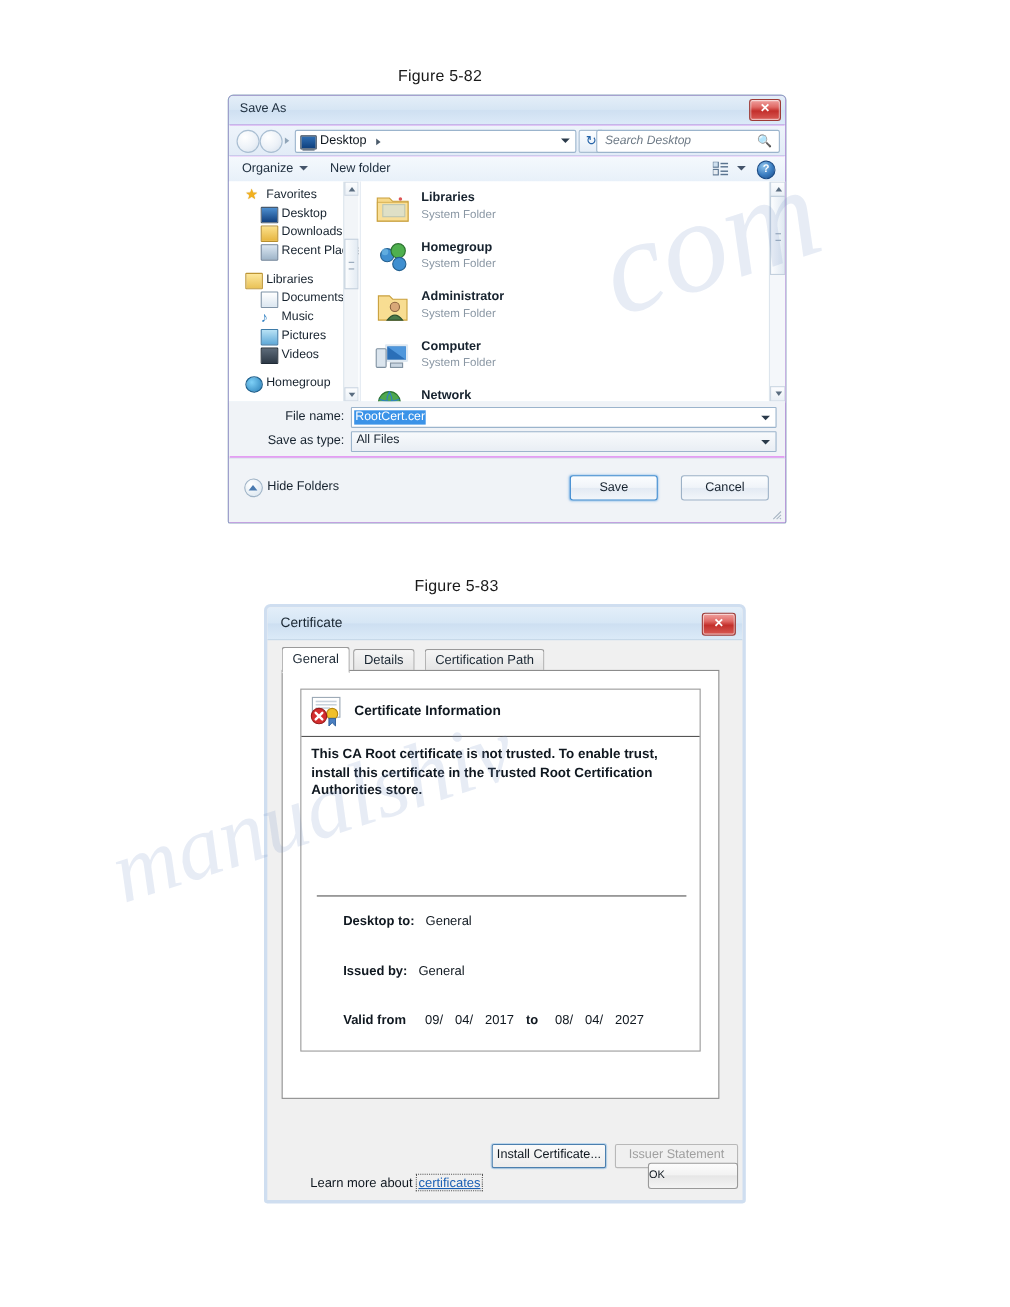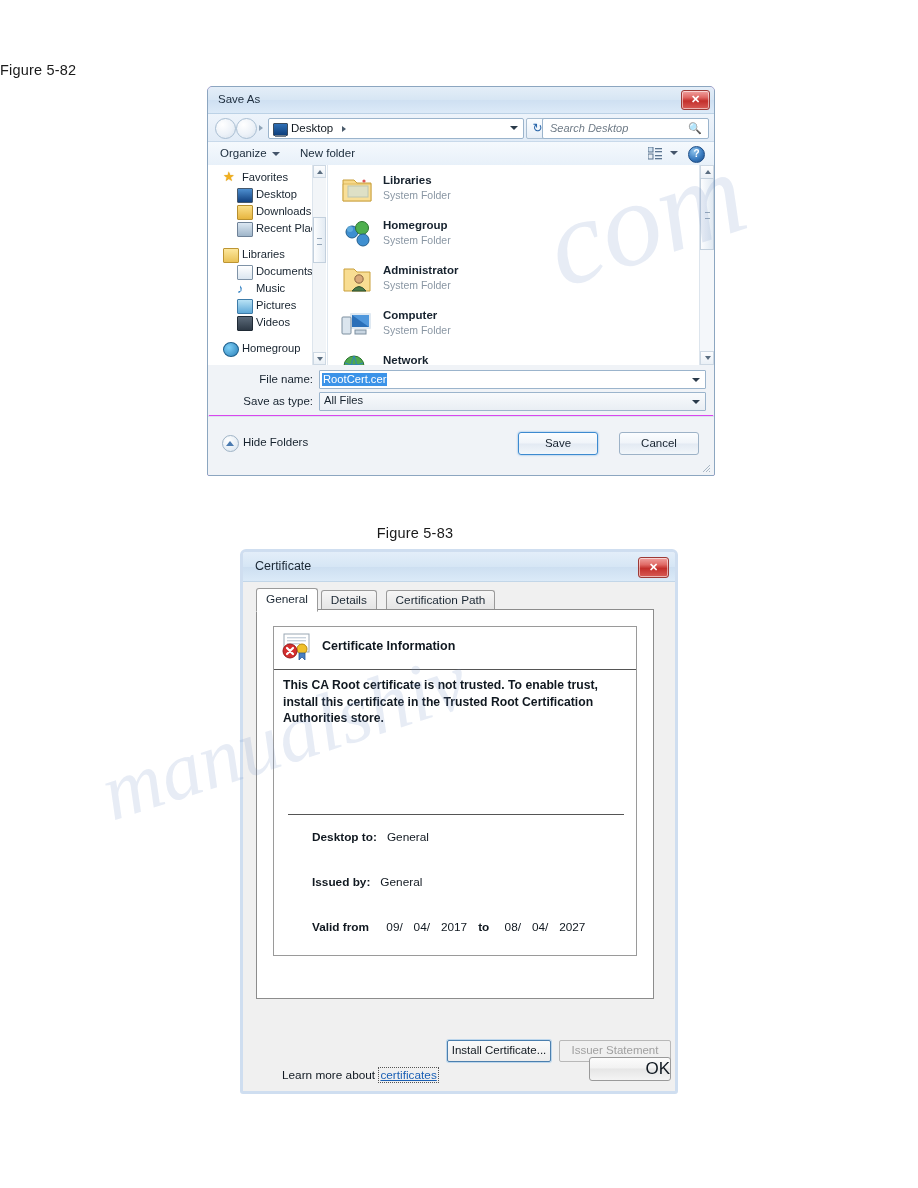--- a/index.html
+++ b/index.html
@@ -17,21 +17,21 @@
   }
 
   
   .fig-caption {
     position: absolute;
     font-family: "Liberation Sans", sans-serif;
     font-size: 14.5px;
     color: #1a1a1a;
     letter-spacing: .2px;
   }
-  #fig-82-caption { left: 0; top: 62px; width: 800px; text-align: left; }
+  #fig-82-caption { left: 0; top: 62px; width: 800px; text-align: center; }
   #fig-83-caption { left: 0; top: 525px; width: 830px; text-align: center; }
 
   
   #saveas-window {
     position: absolute;
     left: 207px;
     top: 86px;
     width: 506px;
     height: 388px;
     background: #d946ef;
@@ -675,23 +675,23 @@
     padding: 0 1px;
     cursor: pointer;
   }
   #btn-ok {
     position: absolute;
     left: 346px; top: 505px;
     width: 80px; height: 22px;
     background: linear-gradient(to bottom,#fcfcfc 0%,#f2f2f2 45%,#e6e6e6 50%,#f4f4f4 100%);
     border: 1px solid #9a9a9a;
     border-radius: 3px;
-    font-size: 17px;
+    font-size: 10px;
     color: #101820;
-    text-align: right;
+    text-align: left;
     line-height: 21px;
     cursor: pointer;
   }
 
   
   #watermark {
     position: absolute;
     left: 0; top: 0;
     width: 918px; height: 1188px;
     pointer-events: none;

